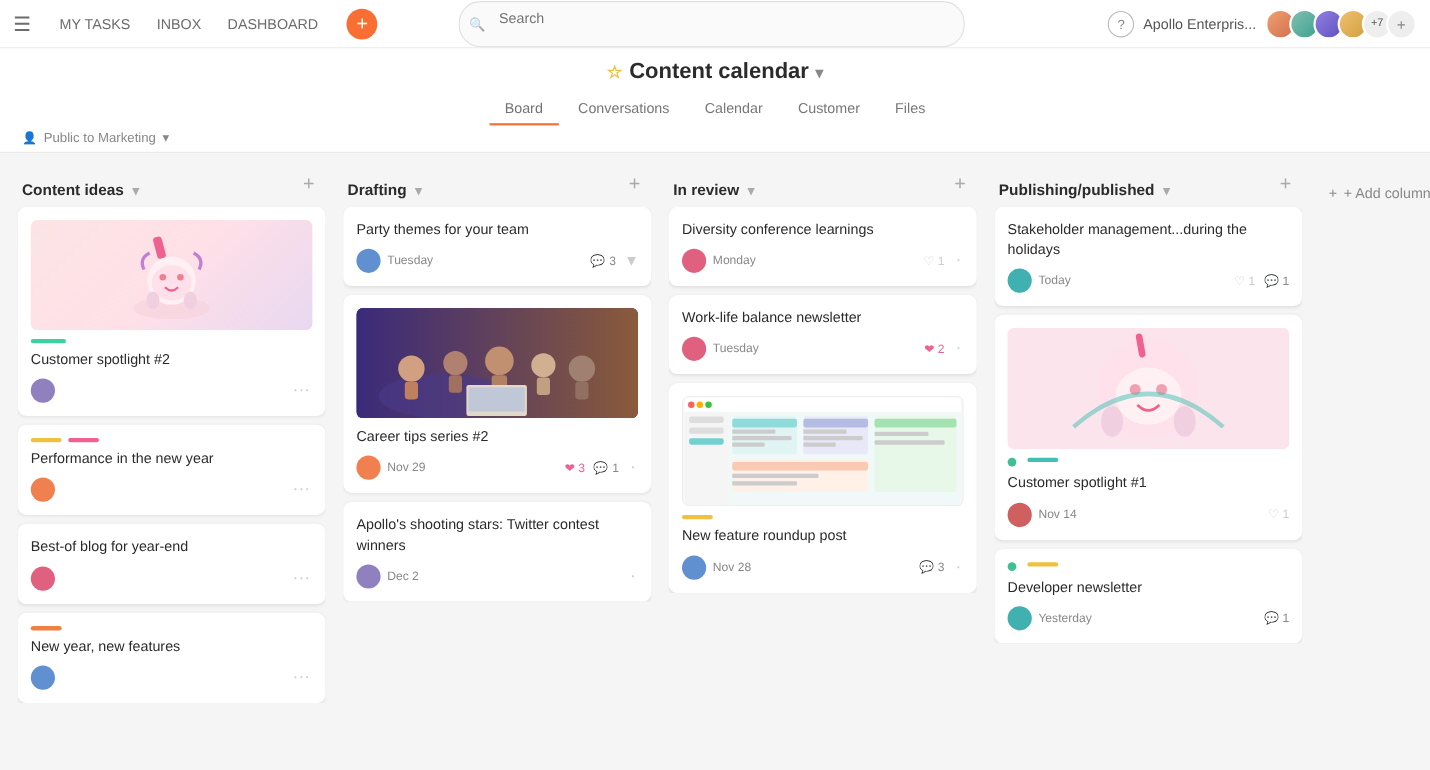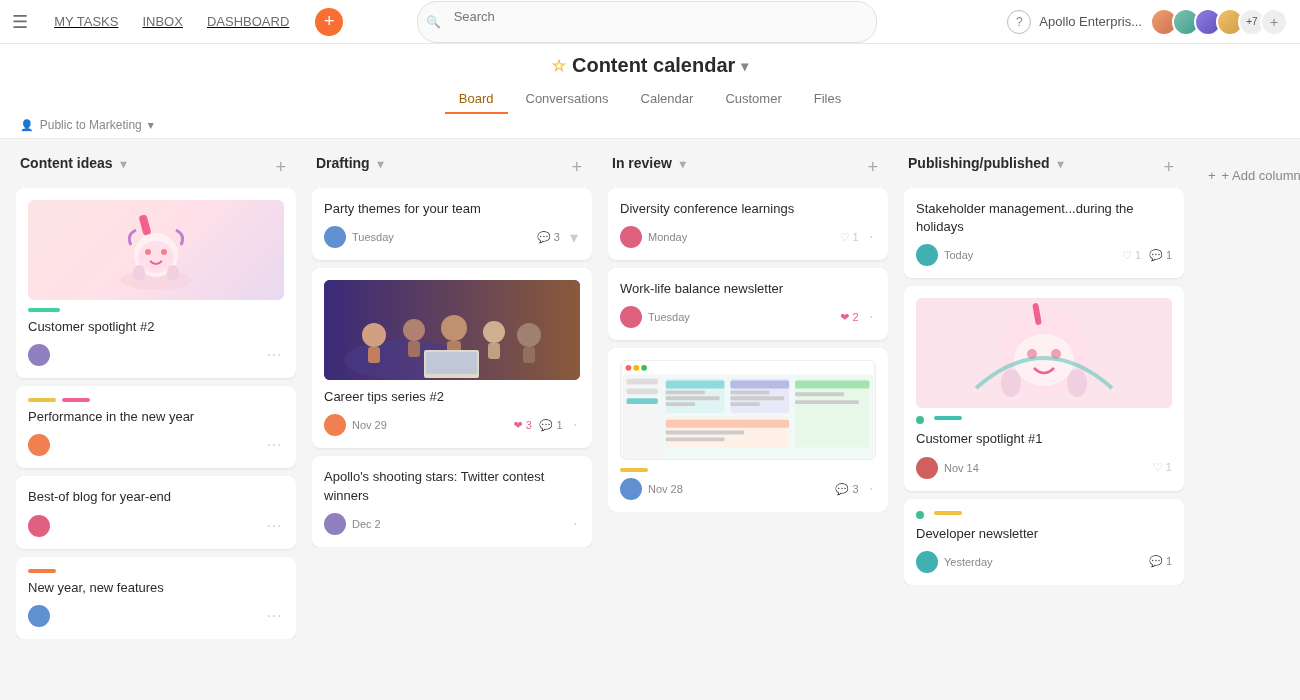--- a/index.html
+++ b/index.html
@@ -9,21 +9,21 @@
     .topbar {
       height: 44px;
       background: #fff;
       border-bottom: 1px solid #e8e8e8;
       display: flex;
       align-items: center;
       padding: 0 12px;
       gap: 16px;
     }
     .topbar-menu { font-size: 18px; color: #6d6d6d; cursor: pointer; }
-    .topbar-nav { display: flex; gap: 4px; text-decoration: underline; }
+    .topbar-nav { display: flex; gap: 4px; }
     .topbar-nav-item { font-size: 13px; color: #6d6d6d; padding: 6px 10px; cursor: pointer; border-radius: 4px; }
     .topbar-add { width: 28px; height: 28px; background: #f96e32; border-radius: 50%; display: flex; align-items: center; justify-content: center; color: white; font-size: 18px; cursor: pointer; font-weight: 300; }
     .topbar-search { flex: 1; max-width: 460px; margin: 0 auto; }
     .topbar-search input { width: 100%; padding: 7px 14px 18px 36px; border: 1px solid #e0e0e0; border-radius: 20px; font-size: 13px; color: #888; background: #fafafa; outline: none; }
     .search-wrap { position: relative; }
     .search-wrap::before { content: '🔍'; position: absolute; left: 10px; top: 50%; transform: translateY(-50%); font-size: 12px; opacity: 0.5; }
     .topbar-right { display: flex; align-items: center; gap: 8px; margin-left: auto; }
     .help-icon { width: 24px; height: 24px; border: 1.5px solid #bbb; border-radius: 50%; display: flex; align-items: center; justify-content: center; font-size: 12px; color: #888; cursor: pointer; }
     .company-name { font-size: 13px; color: #555; }
     .avatar { width: 28px; height: 28px; border-radius: 50%; background: #c0a0d0; display: flex; align-items: center; justify-content: center; font-size: 11px; color: white; overflow: hidden; }
@@ -47,21 +47,21 @@
       margin-bottom: 8px;
       display: flex;
       align-items: center;
       justify-content: center;
       gap: 6px;
     }
     .project-title .star { color: #f0c040; font-size: 16px; }
     .project-title .chevron { color: #888; font-size: 14px; }
     .project-tabs { display: flex; justify-content: center; gap: 4px; }
     .project-tab { font-size: 13px; color: #777; padding: 6px 14px; cursor: pointer; border-bottom: 2px solid transparent; }
-    .project-tab.active { color: #a16207; border-bottom: 2px solid #f96e32; font-weight: 500; }
+    .project-tab.active { color: #737373; border-bottom: 2px solid #f96e32; font-weight: 500; }
     .project-sub { font-size: 12px; color: #888; padding: 4px 0 6px 0; display: flex; align-items: center; justify-content: flex-start; padding-left: 20px; gap: 6px; }
     .project-sub .lock-icon { font-size: 11px; }
 
     
     .board {
       display: flex;
       gap: 0;
       padding: 16px;
       overflow-x: auto;
       height: calc(700px - 130px);
@@ -71,21 +71,21 @@
     
     .column {
       min-width: 280px;
       max-width: 280px;
       margin-right: 16px;
       display: flex;
       flex-direction: column;
     }
     .column-header {
       display: flex;
-      align-items: flex-start;
+      align-items: flex-end;
       justify-content: space-between;
       padding: 0 4px 8px 4px;
       font-weight: 600;
       font-size: 14px;
       color: #2b2b2b;
     }
     .column-header .chevron { color: #aaa; font-size: 12px; margin-left: 4px; }
     .column-add-btn {
       background: none;
       border: none;
@@ -442,20 +442,21 @@
             <rect x="44" y="78" width="60" height="4" rx="1" fill="#ccc"></rect>
             <rect x="176" y="18" width="76" height="70" rx="3" fill="#e8f8e8"></rect>
             <rect x="176" y="20" width="76" height="8" rx="2" fill="#40c060" opacity="0.4"></rect>
             <rect x="176" y="32" width="50" height="4" rx="1" fill="#ccc"></rect>
             <rect x="176" y="40" width="65" height="4" rx="1" fill="#ccc"></rect>
           </svg>
         </div>
         <div class="card-tags">
           <span class="tag tag-yellow" style="width:28px"></span>
         </div>
+        <div class="card-title">New feature roundup post</div>
         <div class="card-footer">
           <div class="card-footer-left">
             <div class="avatar-sm av-blue"></div>
             <span class="card-date">Nov 28</span>
           </div>
           <div class="card-footer-right">
             <span class="card-comments">💬 3</span>
             <button class="more-btn">·</button>
           </div>
         </div>

